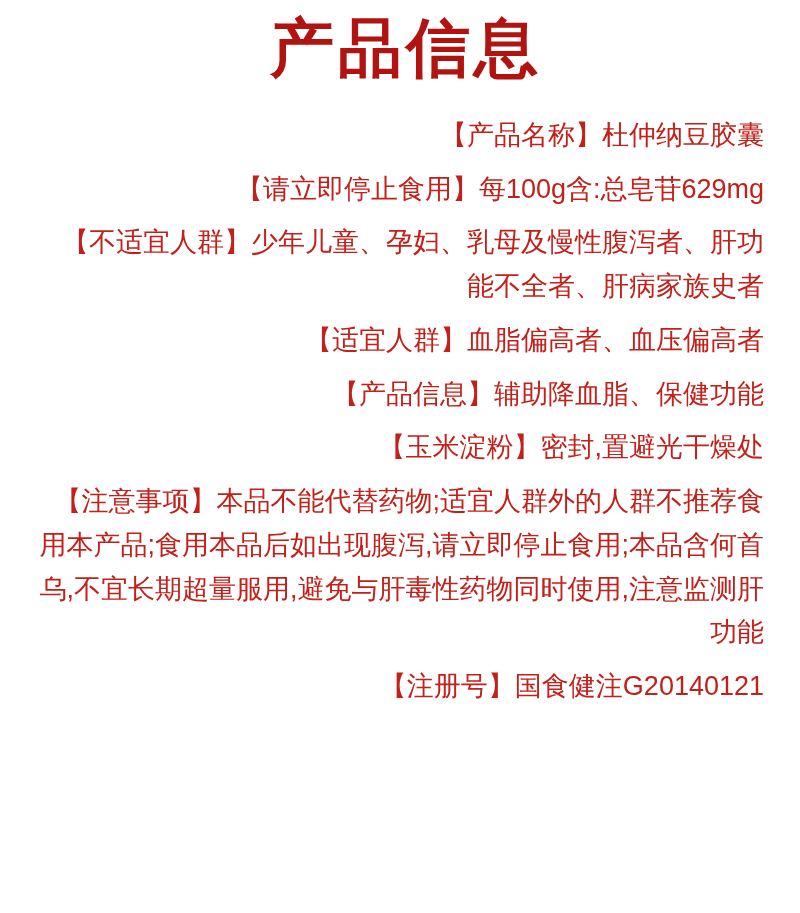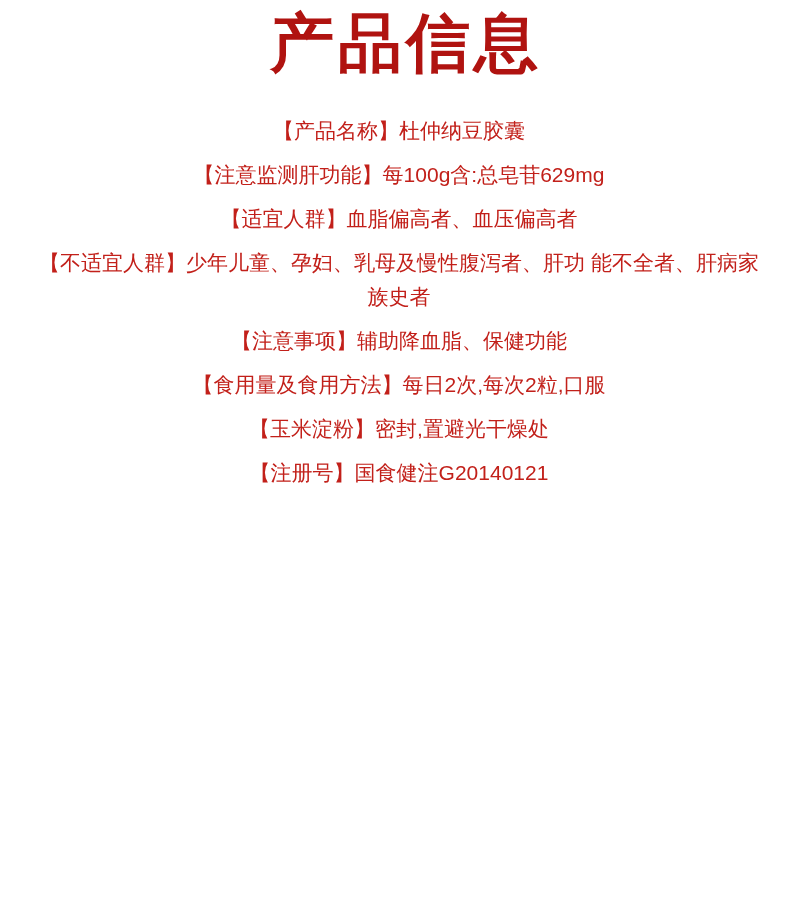--- a/index.html
+++ b/index.html
@@ -16,37 +16,37 @@
   .page {
     width: 800px;
     min-height: 913px;
     box-sizing: border-box;
     padding: 0 0 10px 0;
     background: #ffffff;
     position: relative;
   }
   .title {
     text-align: center;
-    font-family: Liberation Mono, monospace;
+    font-family: Liberation Sans, sans-serif;
     font-weight: bold;
     font-size: 64px;
     letter-spacing: 4px;
     color: #b01310;
     margin: 8px 0 26px 12px;
     line-height: 1.25;
   }
   .body {
     padding: 0 36px 0 34px;
   }
   .row {
-    font-size: 21px;
+    font-size: 27px;
     line-height: 1.62;
     color: #c2201a;
     margin-bottom: 10px;
-    text-align: center;
+    text-align: right;
     word-break: break-all;
   }
   .row .label {
     color: #c2201a;
   }
   .row .value {
     color: #c2201a;
   }
   .row.multiline {
     text-indent: 0;
@@ -61,44 +61,44 @@
 
   <div class="body">
 
     <div class="row">
       <span class="label">【产品名称】</span><span class="value">杜仲纳豆胶囊</span>
     </div>
 
 
 
     <div class="row">
-      <span class="label">【注意监测肝功能】</span><span class="value">每100g含:总皂苷629mg</span>
-    </div>
-
-    <div class="row">
-      <span class="label">【适宜人群】</span><span class="value">血脂偏高者、血压偏高者</span>
+      <span class="label">【请立即停止食用】</span><span class="value">每100g含:总皂苷629mg</span>
     </div>
 
     <div class="row multiline">
       <span class="label">【不适宜人群】</span><span class="value">少年儿童、孕妇、乳母及慢性腹泻者、肝功 能不全者、肝病家族史者</span>
     </div>
 
     <div class="row">
-      <span class="label">【注意事项】</span><span class="value">辅助降血脂、保健功能</span>
+      <span class="label">【适宜人群】</span><span class="value">血脂偏高者、血压偏高者</span>
     </div>
 
     <div class="row">
-      <span class="label">【食用量及食用方法】</span><span class="value">每日2次,每次2粒,口服</span>
+      <span class="label">【产品信息】</span><span class="value">辅助降血脂、保健功能</span>
     </div>
+
 
 
     <div class="row">
       <span class="label">【玉米淀粉】</span><span class="value">密封,置避光干燥处</span>
     </div>
 
 
+    <div class="row multiline">
+      <span class="label">【注意事项】</span><span class="value">本品不能代替药物;适宜人群外的人群不推荐食用本产品;食用本品后如出现腹泻,请立即停止食用;本品含何首乌,不宜长期超量服用,避免与肝毒性药物同时使用,注意监测肝功能</span>
+    </div>
 
     <div class="row">
       <span class="label">【注册号】</span><span class="value">国食健注G20140121</span>
     </div>
 
   </div>
 </div>
 
 </body></html>

